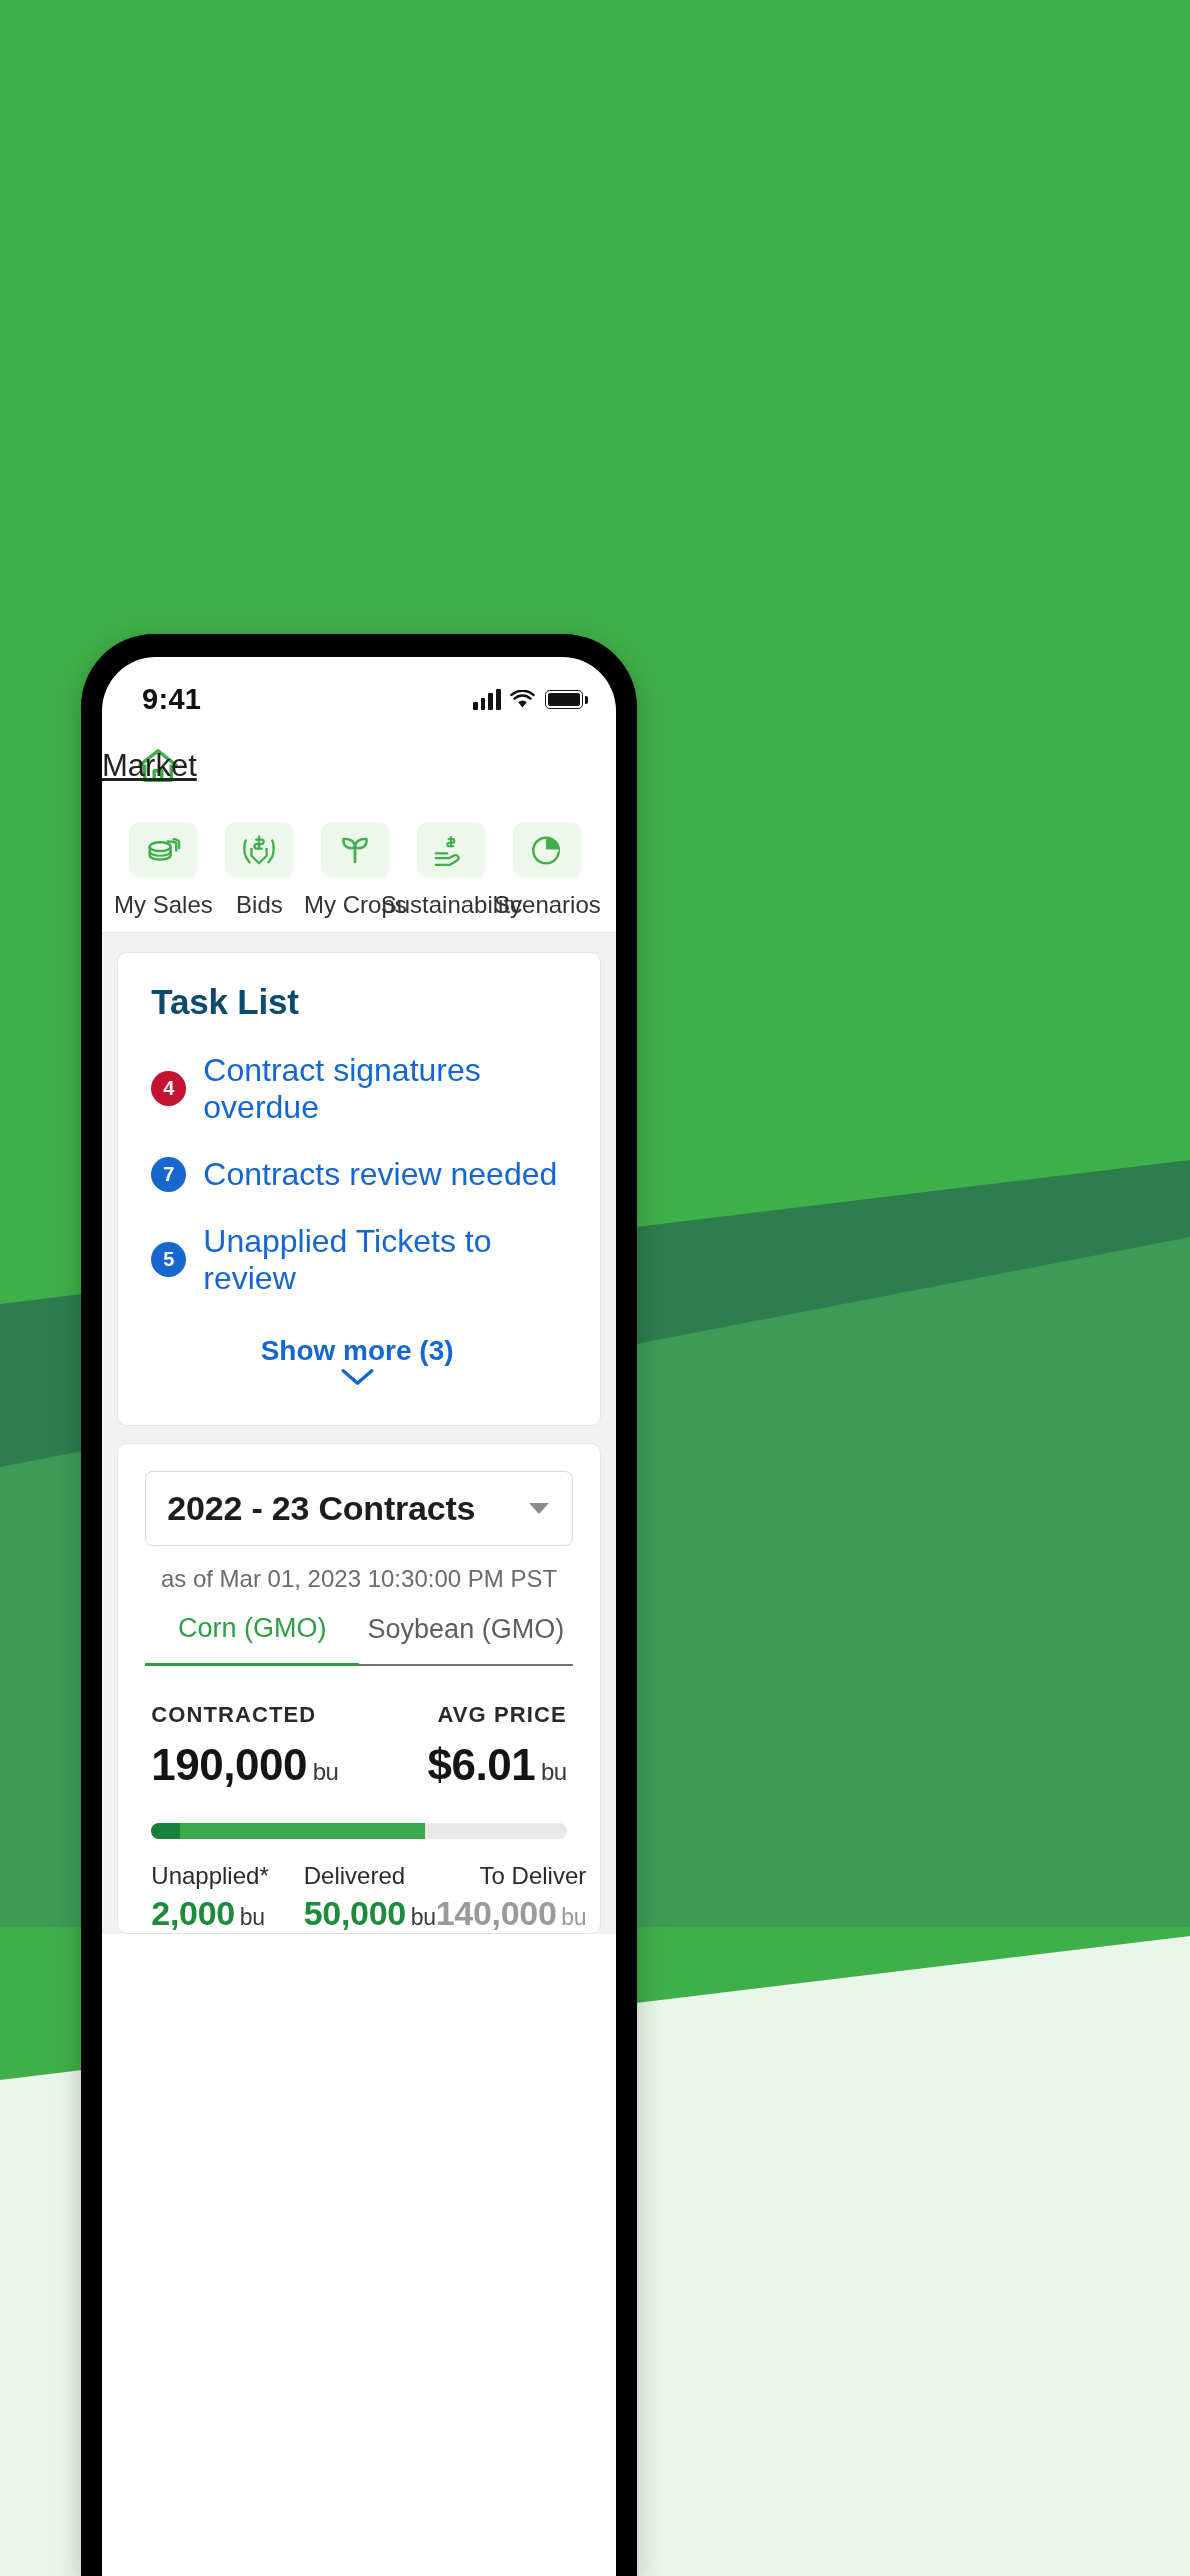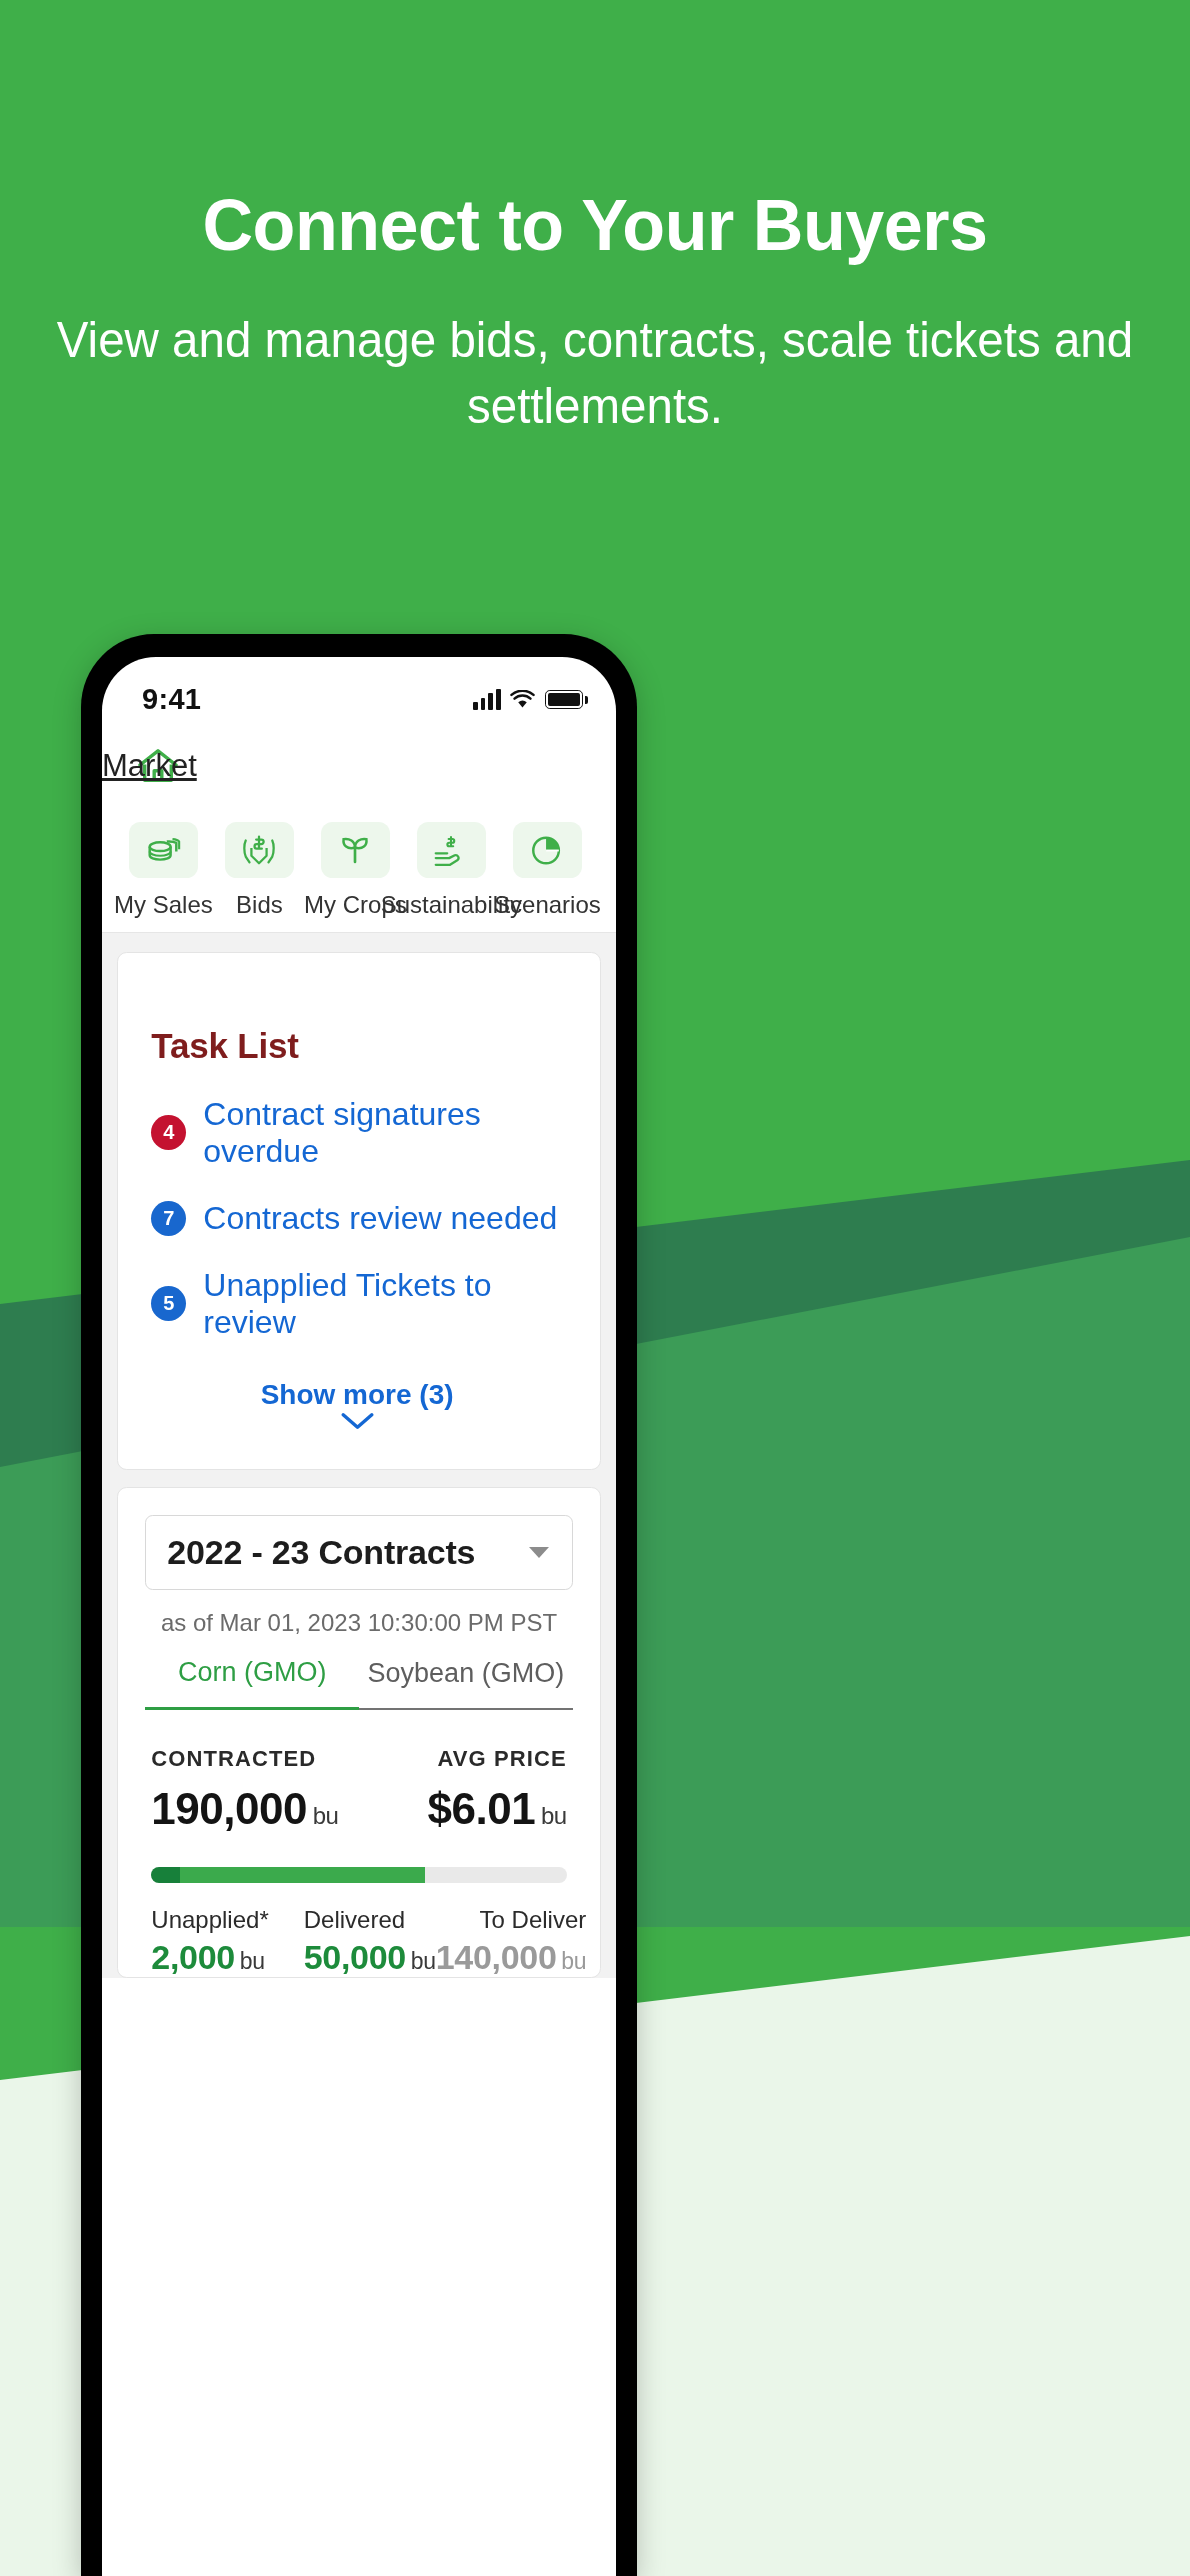--- a/index.html
+++ b/index.html
@@ -170,23 +170,22 @@
     background: #FFFFFF;
     border: 1px solid #E4E4E4;
     border-radius: 9.6px;
     margin-bottom: 17px;
   }
 
   .card-pad { padding: 29px 33px 33px 33px; }
   .card-title {
     font-size: 35px;
     font-weight: bold;
-    color: #7f1d1d;
+    color: #0c4a6e;
     letter-spacing: -0.2px;
-    margin-top: 44px;
   }
   .task-row {
     display: flex; align-items: center;
     gap: 17px;
     margin-top: 30px;
   }
   .badge {
     width: 35px; height: 35px;
     border-radius: 50%;
     color: #fff;
@@ -306,24 +305,20 @@
 </style>
 </head>
 <body>
 
 <div id="stage">
 
   <div class="bg-shape-dark"></div>
   <div class="bg-shape-mid"></div>
   <div class="bg-shape-pale"></div>
 
-  <div class="hero">
-    <div class="hero-title">Connect to Your Buyers</div>
-    <div class="hero-sub">View and manage bids, contracts, scale tickets and settlements.</div>
-  </div>
 
   <div class="phone">
     <div class="screen">
 
       <div class="statusbar">
         <div class="status-time">9:41</div>
         <div class="status-icons">
           <div class="sig">
               <i></i>
               <i></i>

